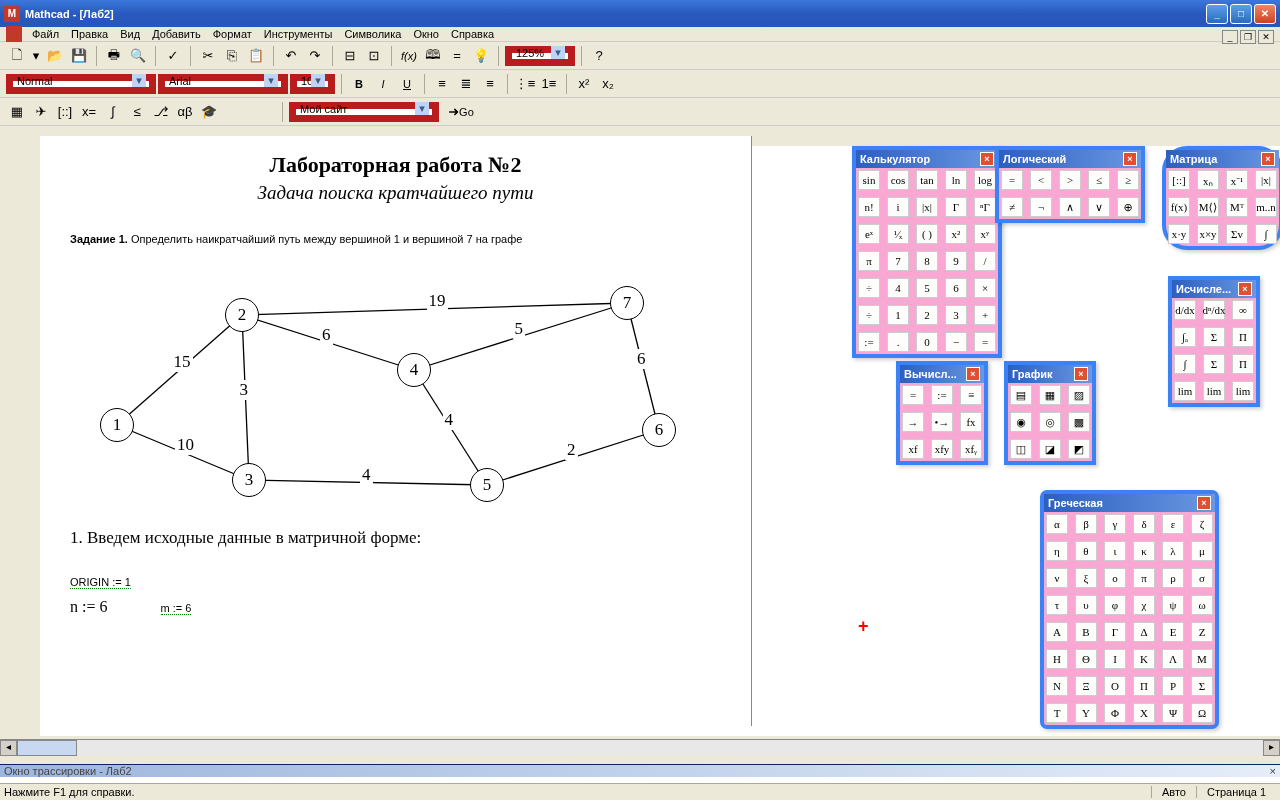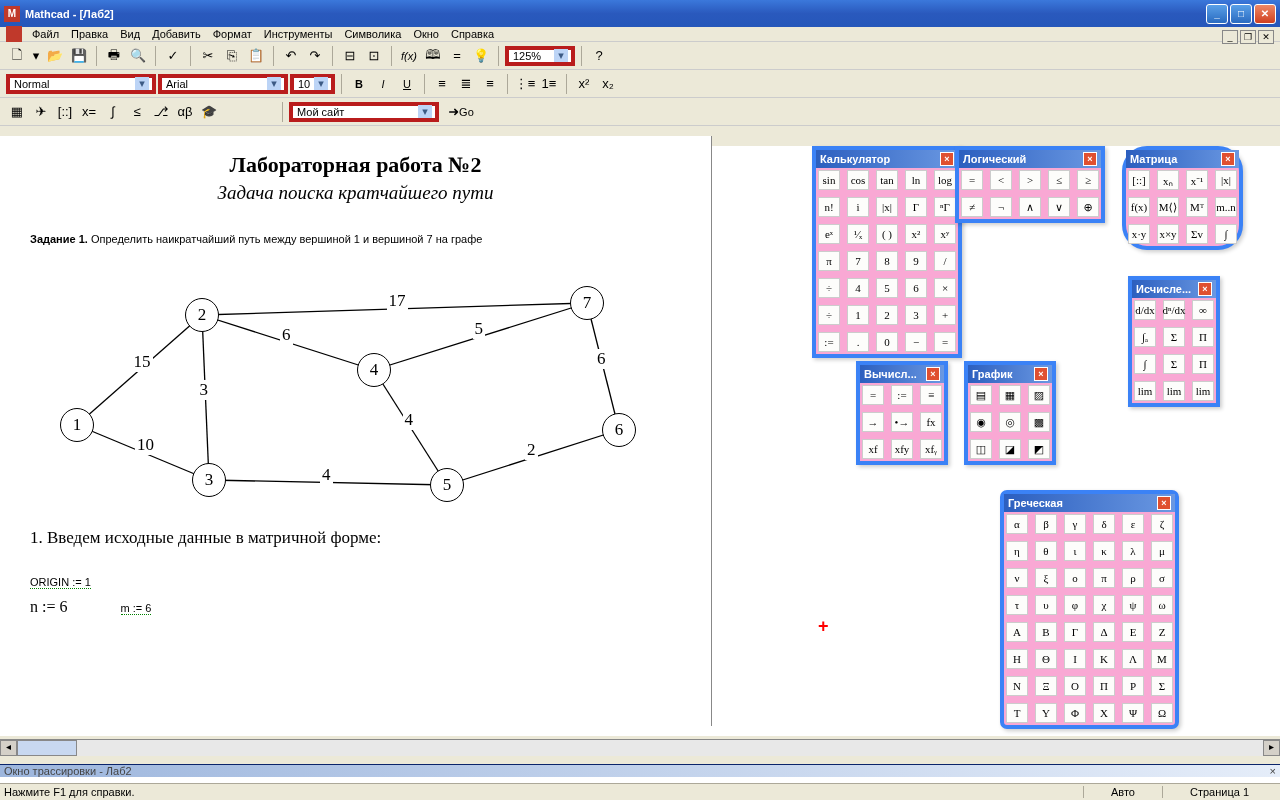--- a/index.html
+++ b/index.html
@@ -14,21 +14,21 @@
 .mdi-controls { position: absolute; right: 6px; top: 30px; display: flex; gap: 2px; }
 .mdi-controls span { width: 16px; height: 14px; border: 1px solid #888; background: #ece9d8; font-size: 9px; text-align: center; line-height: 12px; cursor: pointer; }
 
 .menubar { height: 15px; background: #ece9d8; display: flex; align-items: center; padding: 0 6px; border-bottom: 1px solid #ccc; }
 .menubar .micon { width: 16px; height: 16px; background: #c0392b; margin-right: 4px; }
 .menubar span.mitem { padding: 2px 6px; cursor: pointer; }
 
 .toolbar { height: 28px; background: #ece9d8; display: flex; align-items: center; padding: 2px 6px; border-bottom: 1px solid #ccc; gap: 2px; }
 .tbtn { width: 22px; height: 22px; border: 1px solid transparent; display: flex; align-items: center; justify-content: center; cursor: pointer; font-size: 13px; }
 .sep { width: 1px; height: 20px; background: #aca899; margin: 0 4px; }
-.combo { height: 20px; border: 4px solid #b91c1c; background: white; padding: 0 18px 0 4px; position: relative; display: flex; align-items: flex-end; font-size: 11px; }
+.combo { height: 20px; border: 7px solid #b91c1c; background: white; padding: 0 18px 0 4px; position: relative; display: flex; align-items: flex-end; font-size: 11px; }
 .combo::after { content: "▾"; position: absolute; right: 3px; color: #4a6; background:#bcd4f6; width:14px; text-align:center; color:#3c5a84;}
 
 .workspace { position: absolute; top: 146px; bottom: 61px; left: 0; right: 0; background: white; }
 .doc { position: absolute; left: 0; top: -10px; width: 712px; height: 100%; background: white; border-right: 1px solid #888; padding: 16px 30px; overflow: hidden; }
 .doc h1 { font-family: "Times New Roman", serif; font-size: 22px; font-weight: bold; text-align: center; margin-bottom: 4px; }
 .doc h2 { font-family: "Times New Roman", serif; font-size: 19px; font-style: italic; font-weight: normal; text-align: center; margin-bottom: 24px; }
 .doc p { font-family: "Times New Roman", serif; font-size: 17px; margin-bottom: 10px; }
 .doc p.task { margin-top: 10px; }
 .doc .def { font-family: "Times New Roman", serif; font-size: 16px; display: inline-block; margin-right: 50px; }
 .doc .def .und { border-bottom: 1px dotted green; }
@@ -48,23 +48,23 @@
 .hscroll { position: absolute; bottom: 44px; left: 0; right: 0; height: 17px; background: #e8e8e8; border-top: 1px solid #888; display:flex; }
 .hscroll .arrow { width: 17px; height: 100%; background: #d4d0c8; border: 1px solid #888; text-align:center; font-size:10px; }
 .hscroll .thumb { width: 60px; height: 100%; background: #c8d8f0; border: 1px solid #888; }
 
 .tracepane { position: absolute; bottom: 17px; left: 0; right: 0; height: 27px; background: #eee; border-top: 1px solid #0a246a; }
 .tracepane .thead { height: 12px; background: linear-gradient(to right, #9db6dd, #e5edf9); font-size: 10px; padding-left: 4px; color: #444; display:flex; justify-content:space-between; padding-right:4px;}
 .tracepane .tbody { height: 15px; background: white; }
 
 .statusbar { position: absolute; bottom: 0; left: 0; right: 0; height: 17px; background: #ece9d8; border-top: 1px solid #aca899; display: flex; align-items: center; font-size: 11px; padding: 0 4px; }
 .statusbar .sfill { flex: 1; }
-.statusbar .scell { border-left: 1px solid #aca899; padding: 0 27px; }
+.statusbar .scell { border-left: 1px solid #aca899; padding: 0 10px; }
 body { height: 827px; }
-.workspace { bottom: 91px; }
+.workspace { bottom: 91px; margin-left: 40px; }
 .hscroll { bottom: 71px; }
 .tracepane { bottom: 44px; height: 19px; }
 .statusbar { bottom: 27px; }
 </style>
 </head>
 <body>
 
 <div class="titlebar">
   <div class="icon">M</div>
   <div class="title">Mathcad - [Лаб2]</div>
@@ -199,21 +199,21 @@
         <div class="node" style="left: 155px; top: 40px;">2</div>
         <div class="node" style="left: 162px; top: 205px;">3</div>
         <div class="node" style="left: 327px; top: 95px;">4</div>
         <div class="node" style="left: 400px; top: 210px;">5</div>
         <div class="node" style="left: 572px; top: 155px;">6</div>
         <div class="node" style="left: 540px; top: 28px;">7</div>
         <div class="edge-label" style="left: 101.5px; top: 94px;">15</div>
         <div class="edge-label" style="left: 105px; top: 176.5px;">10</div>
         <div class="edge-label" style="left: 167.5px; top: 121.5px;">3</div>
         <div class="edge-label" style="left: 250px; top: 66.5px;">6</div>
-        <div class="edge-label" style="left: 356.5px; top: 33px;">17</div>
+        <div class="edge-label" style="left: 356.5px; top: 33px;">19</div>
         <div class="edge-label" style="left: 290px; top: 206.5px;">4</div>
         <div class="edge-label" style="left: 372.5px; top: 151.5px;">4</div>
         <div class="edge-label" style="left: 442.5px; top: 60.5px;">5</div>
         <div class="edge-label" style="left: 495px; top: 181.5px;">2</div>
         <div class="edge-label" style="left: 565px; top: 90.5px;">6</div>
       </div>
 
     <p style="margin-top:20px">1. Введем исходные данные в матричной форме:</p>
     <div style="margin-top:24px">
       <div class="def"><span class="und">ORIGIN := 1</span></div>

